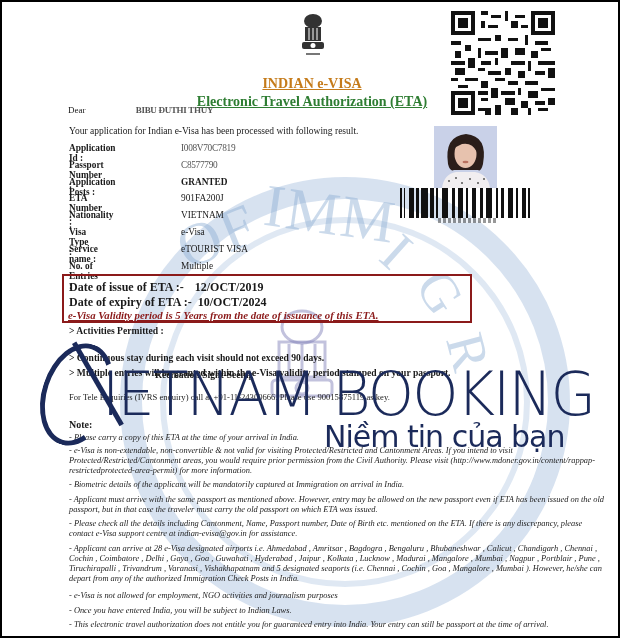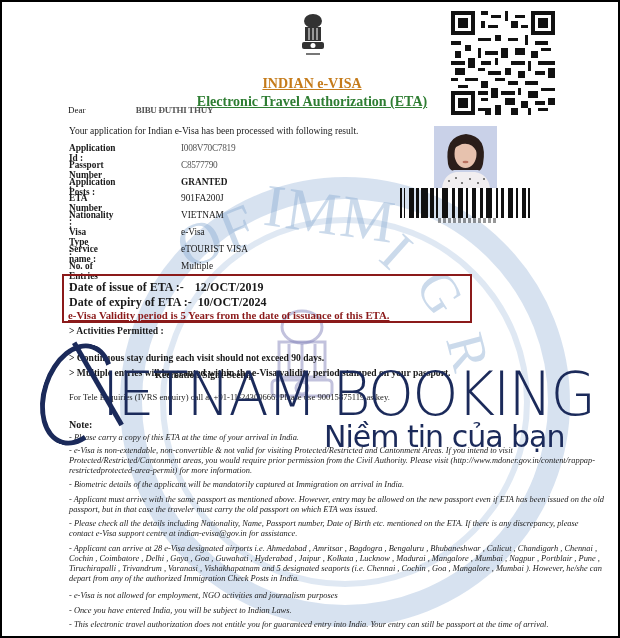--- a/index.html
+++ b/index.html
@@ -27,21 +27,21 @@
 
   .fields { position:absolute; left:67px; top:141px; }
   .field { position:relative; height:16.8px; font-size:9.3px; }
   .field .k { position:absolute; left:0; font-weight:bold; }
   .field .v { position:absolute; left:112px; white-space:nowrap; }
   .field .v.bold { font-weight:bold; }
   .blur { color:#555; letter-spacing:-0.3px; filter:blur(0.4px); }
 
   .redbox { position:absolute; left:60px; top:272px; width:410px; height:49px; border:2px solid #8b1a1a; box-sizing:border-box; }
   .eta-line { position:absolute; left:67px; font-size:12px; font-weight:bold; }
-  .validity { position:absolute; left:66px; top:307px; font-size:10.8px; font-weight:bold; color:#8b1a1a; text-decoration:underline; white-space:nowrap; }
+  .validity { position:absolute; left:66px; top:307px; font-size:10.8px; font-weight:bold; font-style:italic; color:#8b1a1a; text-decoration:underline; white-space:nowrap; }
 
   .perm { position:absolute; left:67px; font-size:9.6px; font-weight:bold; white-space:nowrap; }
   .enq { position:absolute; left:67px; top:390px; font-size:8.6px; white-space:nowrap; }
   .notes-h { position:absolute; left:67px; top:417px; font-size:10px; font-weight:bold; }
   .note { position:absolute; left:67px; width:536px; font-size:8.4px; font-style:italic; line-height:10px; color:#222; }
 
   
   .vb-ring { position:absolute; left:40px; top:340px; width:70px; height:105px; border-radius:50%; border:5px solid #1b2a5a; border-right-color:transparent; transform:rotate(18deg); box-sizing:border-box; }
   .vb-slash { position:absolute; left:70px; top:342px; width:5px; height:95px; background:#1b2a5a; transform:rotate(-30deg); transform-origin:top left; }
   .vb-text { position:absolute; left:100px; top:362px; font-family:"DejaVu Sans", sans-serif; font-size:60px; font-weight:200; color:#1b2a5a; letter-spacing:-2px; line-height:60px; transform:scaleX(0.98); transform-origin:left; white-space:nowrap; }
@@ -205,21 +205,21 @@
   <div class="perm" style="top:350px;">&gt; Continuous stay during each visit should not exceed 90 days.</div>
   <div class="perm" style="top:365px;">&gt; Multiple entries will be granted within the e-Visa validity period stamped on your passport.</div>
 
   <div class="enq">For Tele Enquiries (IVRS enquiry) call at +91-11-24300666. Please use 90015875119 as key.</div>
 
   <div class="notes-h">Note:</div>
   <div class="note" style="top:431px;">- Please carry a copy of this ETA at the time of your arrival in India.</div>
   <div class="note" style="top:444px;font-family:Liberation Serif, serif;">- e-Visa is non-extendable, non-convertible &amp; not valid for visiting Protected/Restricted and Cantonment Areas. If you intend to visit Protected/Restricted/Cantonment areas, you would require prior permission from the Civil Authority. Please visit (http://www.mdoner.gov.in/content/rappap-restrictedprotected-area-permit) for more information.</div>
   <div class="note" style="top:493px;">- Applicant must arrive with the same passport as mentioned above. However, entry may be allowed on the new passport even if ETA has been issued on the old passport, but in that case the traveler must carry the old passport on which ETA was issued.</div>
   <div class="note" style="top:478px;">- Biometric details of the applicant will be mandatorily captured at Immigration on arrival in India.</div>
-  <div class="note" style="top:517px;">- Please check all the details including Nationality, Name, Passport number, Date of Birth etc. mentioned on the ETA. If there is any discrepancy, please contact e-Visa support centre at indian-evisa@gov.in for assistance.</div>
+  <div class="note" style="top:517px;">- Please check all the details including Cantonment, Name, Passport number, Date of Birth etc. mentioned on the ETA. If there is any discrepancy, please contact e-Visa support centre at indian-evisa@gov.in for assistance.</div>
   <div class="note" style="top:542px;">- Applicant can arrive at 28 e-Visa designated airports i.e. Ahmedabad , Amritsar , Bagdogra , Bengaluru , Bhubaneshwar , Calicut , Chandigarh , Chennai , Cochin , Coimbatore , Delhi , Gaya , Goa , Guwahati , Hyderabad , Jaipur , Kolkata , Lucknow , Madurai , Mangalore , Mumbai , Nagpur , Portblair , Pune , Tiruchirapalli , Trivandrum , Varanasi , Vishakhapatnam and 5 designated seaports (i.e. Chennai , Cochin , Goa , Mangalore , Mumbai ). However, he/she can depart from any of the authorized Immigration Check Posts in India.</div>
   <div class="note" style="top:589px;">- e-Visa is not allowed for employment, NGO activities and journalism purposes</div>
   <div class="note" style="top:604px;">- Once you have entered India, you will be subject to Indian Laws.</div>
   <div class="note" style="top:618px;">- This electronic travel authorization does not entitle you for guaranteed entry into India. Your entry can still be passport at the time of arrival.</div>
 
   <div class="vb-ring"></div>
   <div class="vb-slash"></div>
   <div class="vb-text">IETNAM BOOKING</div>
   <div class="vb-sub">Niềm tin của bạn</div>
 </div>

